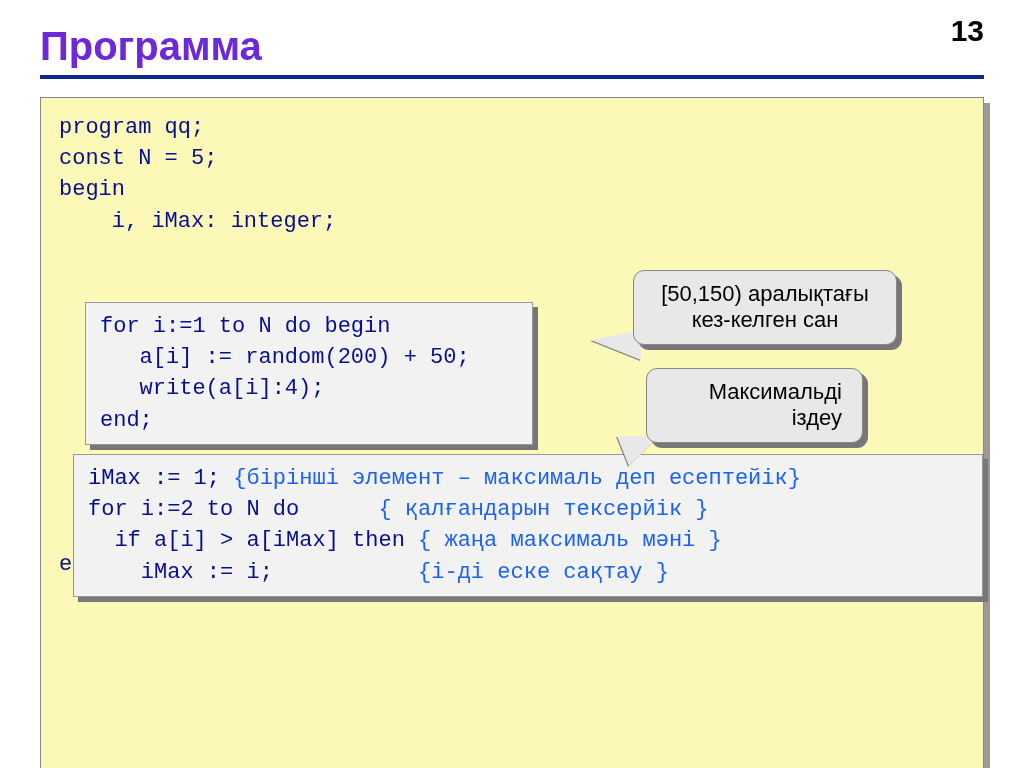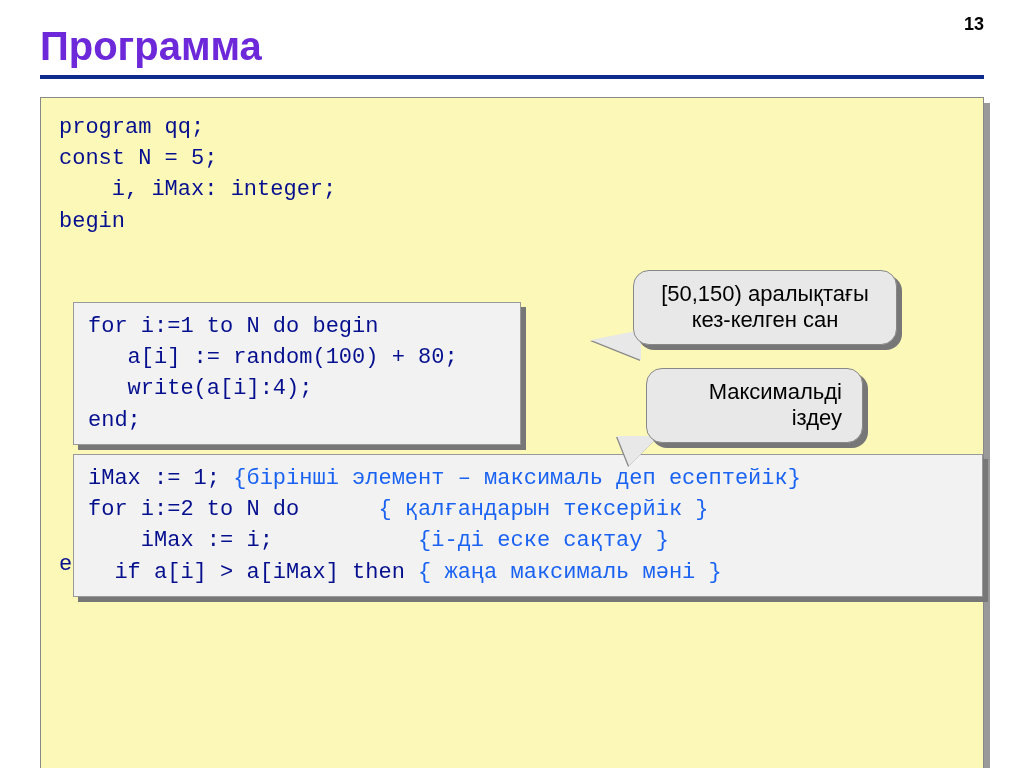--- a/index.html
+++ b/index.html
@@ -15,21 +15,21 @@
     position: relative;
     width: 1024px;
     height: 768px;
     box-sizing: border-box;
     padding: 24px 40px 0 40px;
   }
   .page-num {
     position: absolute;
     top: 14px;
     right: 40px;
-    font-size: 18px;
+    font-size: 30px;
     font-weight: bold;
     color: #000;
   }
   .title {
     font-size: 40px;
     font-weight: bold;
     color: #6d28d9;
     margin: 0 0 6px 0;
   }
   .hr {
@@ -60,28 +60,28 @@
     background: #f2f2f2;
     border: 1px solid #999;
     box-shadow: 5px 5px 0 0 #777;
     font-family: "Courier New", monospace;
     font-size: 22px;
     color: #06108f;
     line-height: 1.42;
     padding: 8px 14px;
   }
   .innerbox .line { white-space: pre; }
-  .box1 { top: 204px; left: 32px; width: 418px; }
+  .box1 { top: 204px; left: 44px; width: 418px; }
   .box2 { top: 356px; left: 32px; width: 880px; }
 
   .callout {
     position: absolute;
     background: #e8e8e8;
     border: 1px solid #888;
-    border-radius: 16px;
+    border-radius: 11px;
     box-shadow: 5px 5px 0 0 #777;
     font-family: Arial, Helvetica, sans-serif;
     font-size: 22px;
     color: #000;
     text-align: center;
     padding: 10px 20px;
     line-height: 1.2;
   }
   .callout1 { top: 172px; left: 592px; width: 222px; }
   .callout2 { top: 270px; left: 605px; width: 175px; text-align: right; }
@@ -111,46 +111,46 @@
 <body>
 
 <div class="slide">
   <div class="page-num">13</div>
   <h1 class="title">Программа</h1>
   <div class="hr"></div>
 
   <div class="codeblock">
     <div class="line">program qq;</div>
     <div class="line">const N = 5;</div>
+    <div class="line">begin</div>
     <div class="line">    i, iMax: integer;</div>
-    <div class="line">begin</div>
     <div class="line"> </div>
     <div class="line"> </div>
     <div class="line"> </div>
     <div class="line"> </div>
     <div class="line"> </div>
     <div class="line"> </div>
     <div class="line"> </div>
     <div class="line"> </div>
     <div class="line"><span>  writeln; </span><span class="comment">{жаңа жолға өту}</span></div>
     <div class="line">  writeln('Максималь элемент a[', iMax, ']=', a[iMax]);</div>
     <div class="line">end;</div>
 
     <div class="innerbox box1">
       <div class="line">for i:=1 to N do begin</div>
-      <div class="line">   a[i] := random(100) + 80;</div>
+      <div class="line">   a[i] := random(200) + 50;</div>
       <div class="line">   write(a[i]:4);</div>
       <div class="line">end;</div>
     </div>
 
     <div class="innerbox box2">
       <div class="line"><span>iMax := 1; </span><span class="comment">{бірінші элемент – максималь деп есептейік}</span></div>
       <div class="line"><span>for i:=2 to N do      </span><span class="comment">{ қалғандарын тексерйік }</span></div>
+      <div class="line"><span>  if a[i] &gt; a[iMax] then </span><span class="comment">{ жаңа максималь мәні }</span></div>
       <div class="line"><span>    iMax := i;           </span><span class="comment">{і-ді еске сақтау }</span></div>
-      <div class="line"><span>  if a[i] &gt; a[iMax] then </span><span class="comment">{ жаңа максималь мәні }</span></div>
     </div>
 
     <div class="pointer p1"></div>
     <div class="callout callout1">[50,150) аралықтағы кез-келген сан</div>
 
     <div class="pointer p2"></div>
     <div class="callout callout2">Максимальді іздеу</div>
   </div>
 </div>
 

